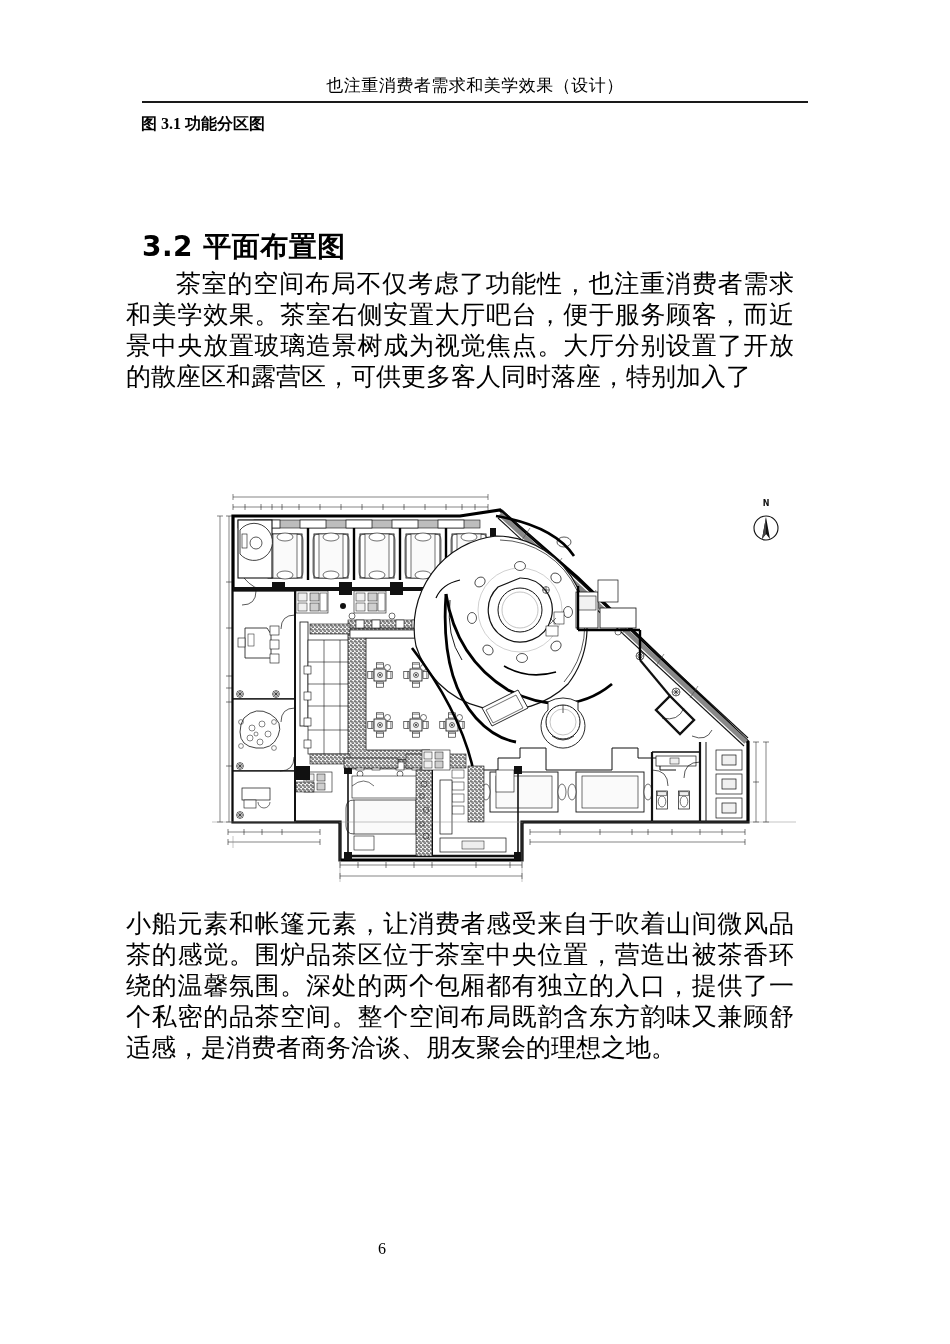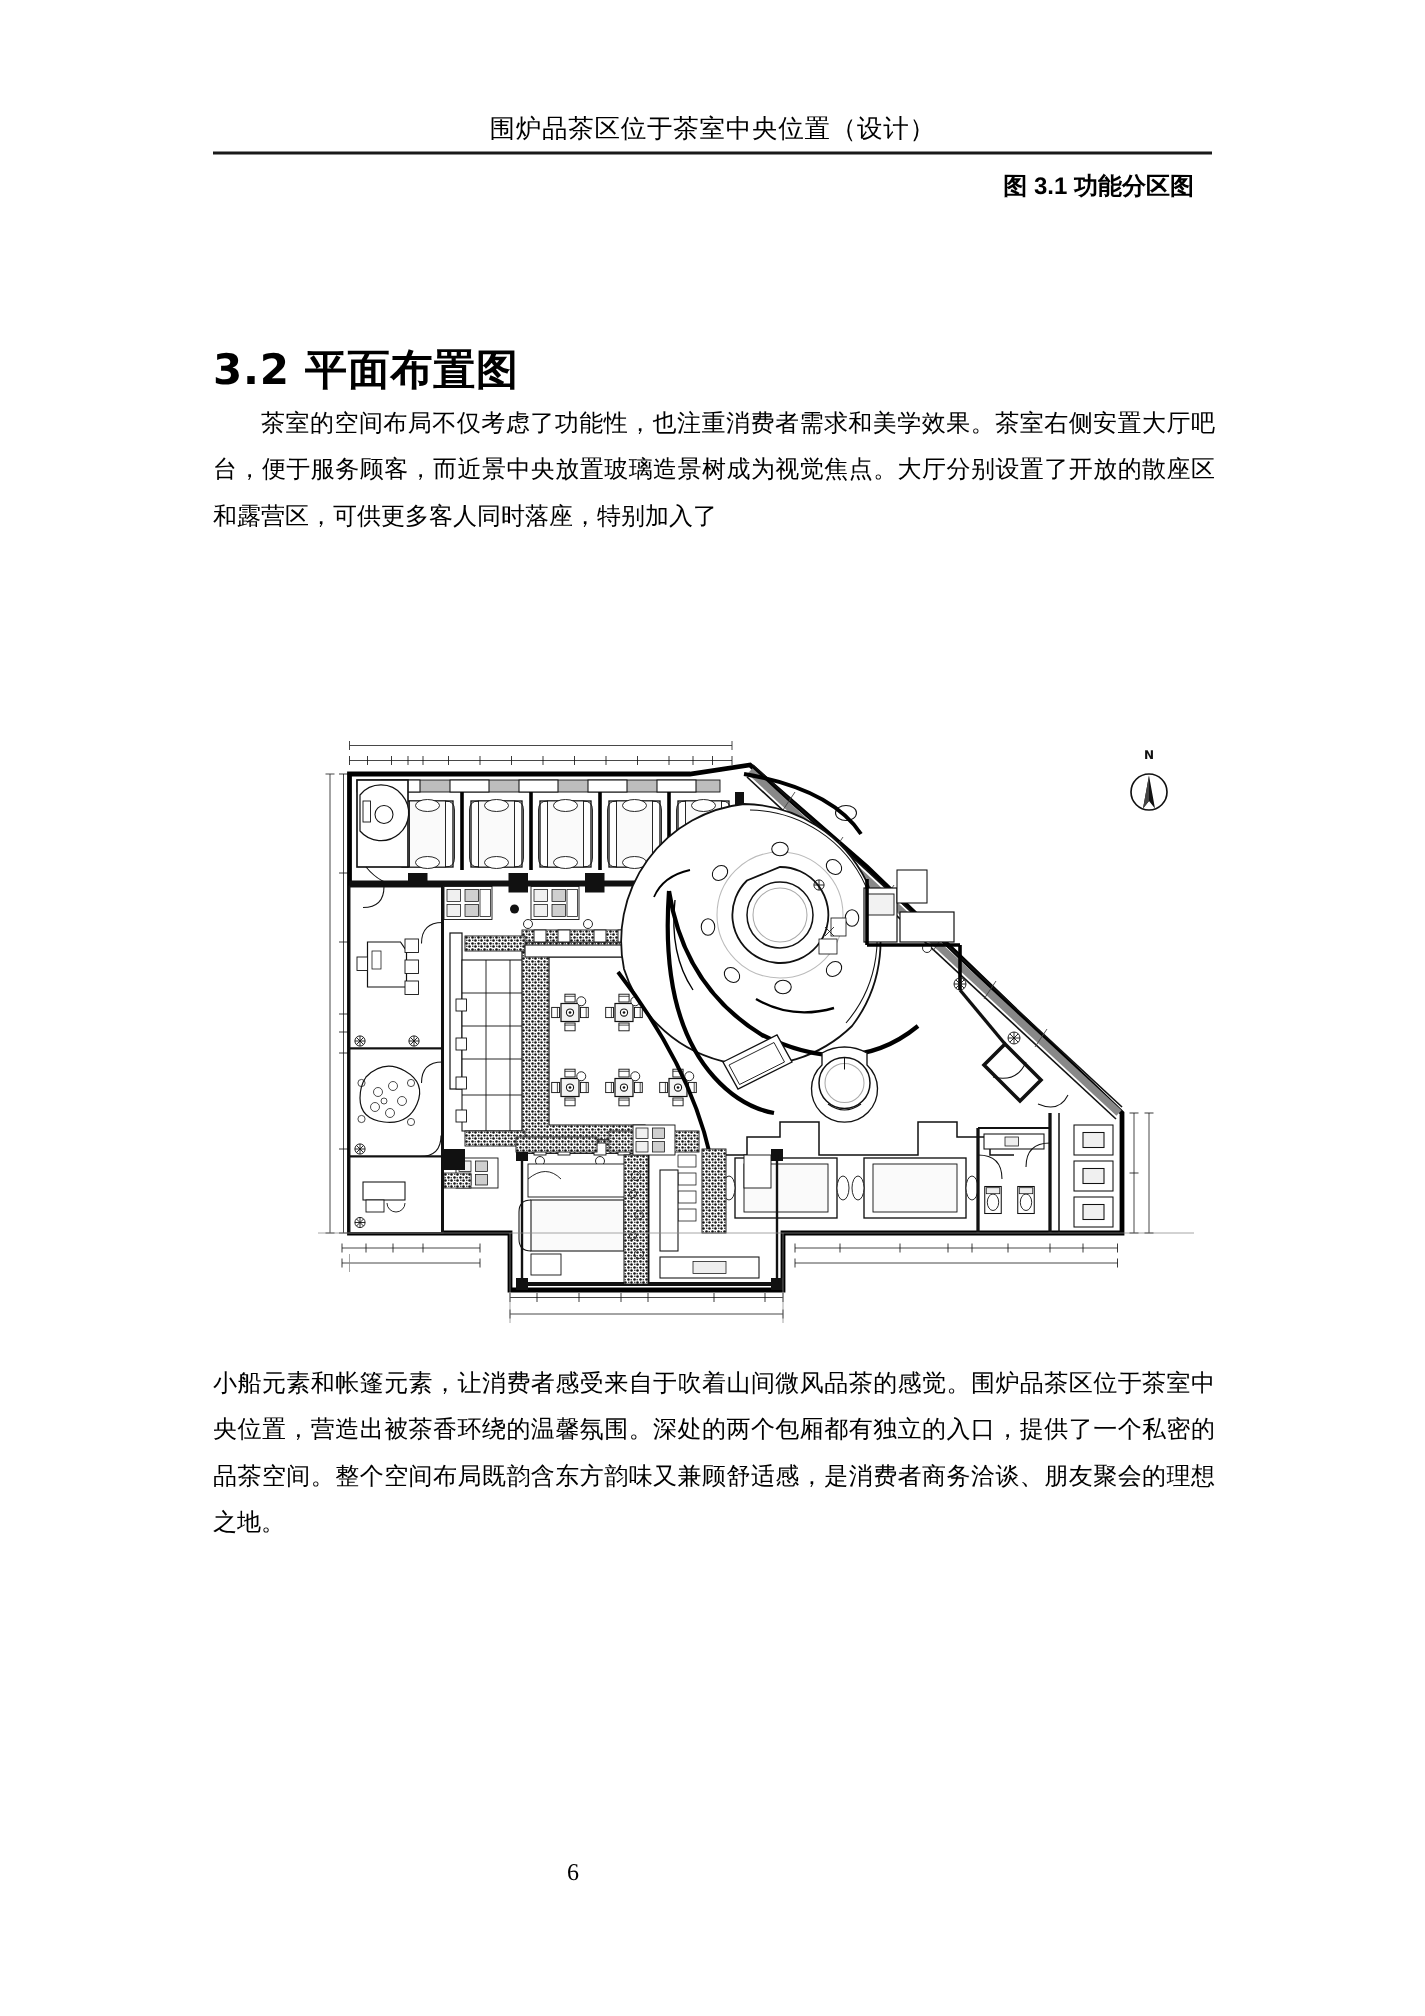--- a/index.html
+++ b/index.html
@@ -41,50 +41,50 @@
     top: 101px;
     width: 666px;
     height: 2.4px;
     background: #1a1a1a;
   }
 
   
   .fig-caption {
     position: absolute;
     width: 666px;
-    left: 130px;
-    text-align: right;
+    left: 141px;
+    text-align: left;
     font-size: 16px;
     font-weight: bold;
-    font-family: Liberation Sans, sans-serif;
+    font-family: Liberation Serif, serif;
   }
   #caption-31 { top: 114px; }
   #caption-32 { top: 1053px; }
 
   
   .section-heading {
     position: absolute;
     left: 142px;
     top: 228px;
     font-size: 28px;
     font-weight: bold;
     font-family: "DejaVu Sans", "Liberation Sans", sans-serif;
     letter-spacing: 0.5px;
   }
 
   
   .body-para {
     position: absolute;
-    left: 142px;
+    left: 126px;
     width: 668px;
-    font-size: 16px;
+    font-size: 25px;
     line-height: 31px;
     text-align: justify;
     text-justify: inter-ideograph;
-    font-family: Liberation Mono, monospace;
+    font-family: Liberation Sans, sans-serif;
   }
   #para-1 { top: 268px; text-indent: 2em; }
   #para-2 { top: 908px; }
 
   
   .page-number {
     position: absolute;
     left: 142px;
     top: 1240px;
     width: 480px;
@@ -100,21 +100,21 @@
     width: 600px;
     height: 420px;
   }
   .figure-wrap svg { display: block; }
 </style>
 </head>
 <body>
 
 <div class="page">
 
-  <div class="header-text">围炉品茶区位于茶室中央位置（设计）</div>
+  <div class="header-text">也注重消费者需求和美学效果（设计）</div>
 
   <div class="header-rule"></div>
 
   <div class="fig-caption" id="caption-31">图 3.1 功能分区图</div>
 
   <div class="section-heading">3.2  平面布置图</div>
 
   <div class="body-para" id="para-1">茶室的空间布局不仅考虑了功能性，也注重消费者需求和美学效果。茶室右侧安置大厅吧台，便于服务顾客，而近景中央放置玻璃造景树成为视觉焦点。大厅分别设置了开放的散座区和露营区，可供更多客人同时落座，特别加入了</div>
 
   <div class="figure-wrap">

